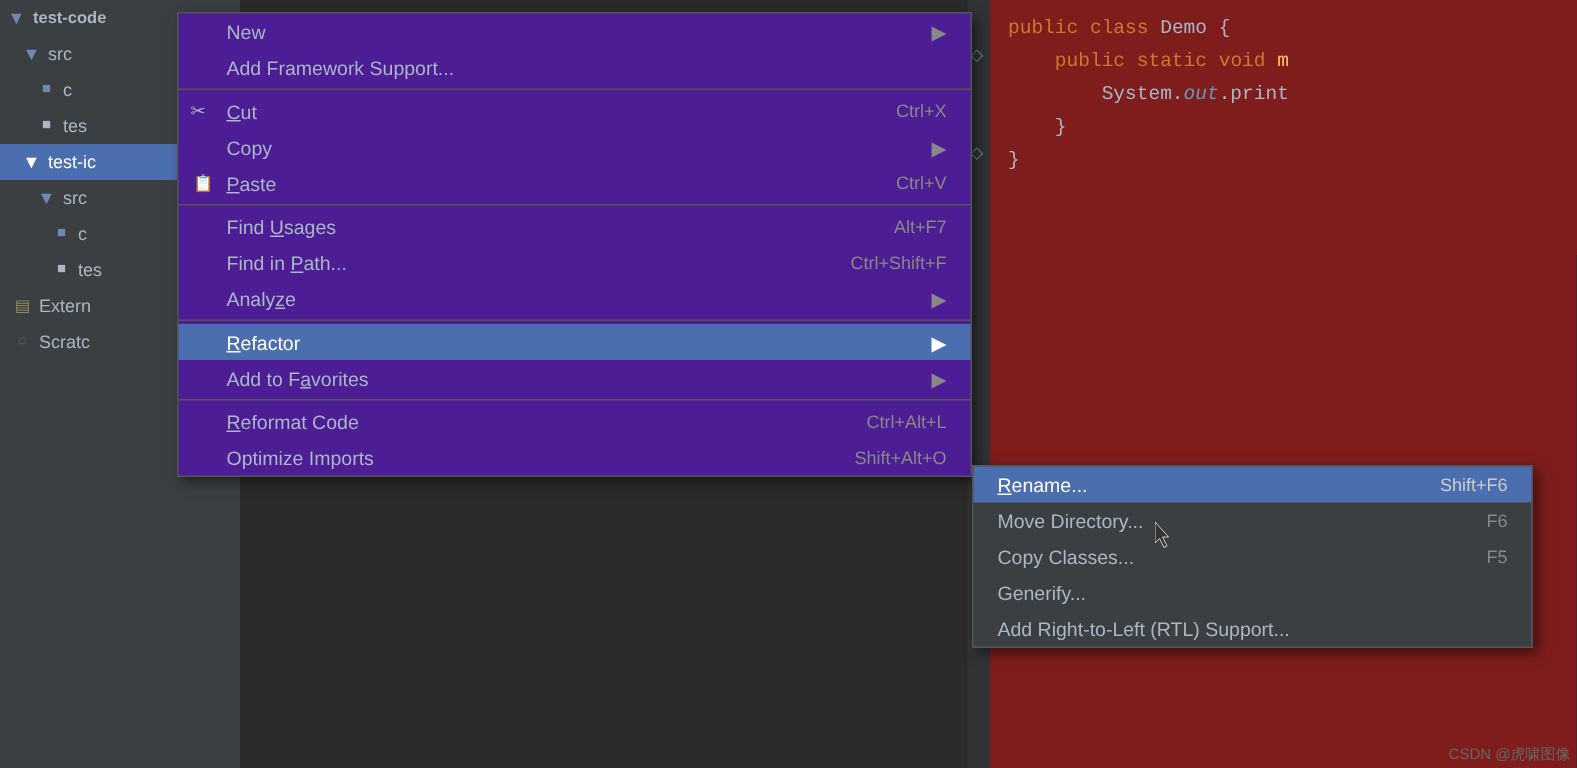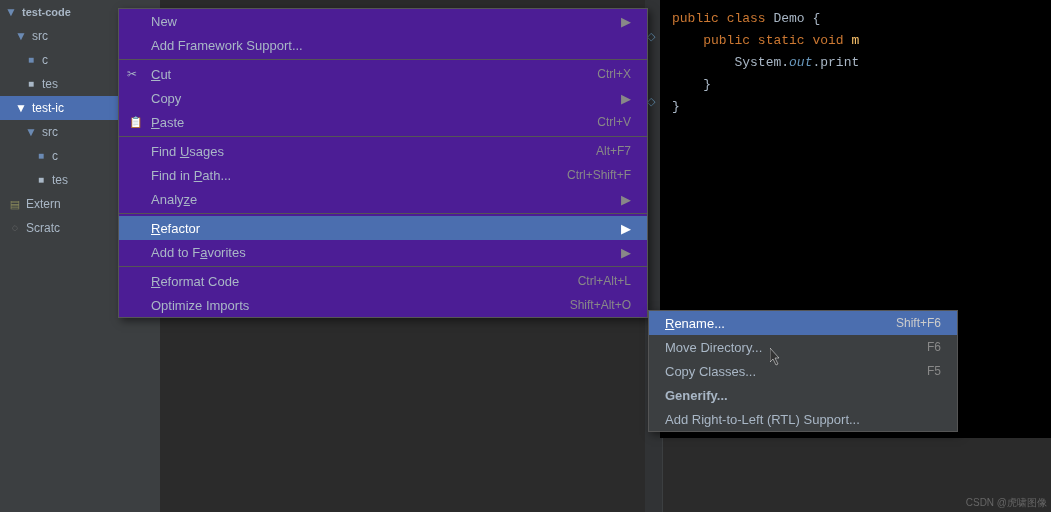--- a/index.html
+++ b/index.html
@@ -43,22 +43,22 @@
       justify-content: center;
       flex-shrink: 0;
     }
 
     
     .code-area {
       position: absolute;
       top: 0;
       left: 660px;
       right: 0;
-      height: 438px;
-      background: #000000;
+      height: 512px;
+      background: #7f1d1d;
       color: #a9b7c6;
       font-family: 'Courier New', monospace;
       font-size: 13px;
       padding: 8px 12px;
       line-height: 22px;
     }
 
     .kw { color: #cc7832; }
     .class-name { color: #a9b7c6; }
     .method { color: #ffc66d; }
@@ -133,21 +133,21 @@
       font-size: 12px;
     }
 
     .underline { text-decoration: underline; }
 
     
     .submenu {
       position: absolute;
       top: 310px;
       left: 648px;
-      width: 310px;
+      width: 374px;
       background: #3c3f41;
       border: 1px solid #555;
       box-shadow: 3px 3px 8px rgba(0,0,0,0.5);
       z-index: 101;
       color: #a9b7c6;
     }
 
     .submenu .menu-item {
       padding: 3px 16px 3px 16px;
     }
@@ -318,21 +318,21 @@
   <div class="menu-item" style="padding-left:16px;">
     <span>Move Directory...</span>
     <span class="shortcut">F6</span>
   </div>
 
   <div class="menu-item" style="padding-left:16px;">
     <span>Copy Classes...</span>
     <span class="shortcut">F5</span>
   </div>
 
-  <div class="menu-item" style="padding-left:16px;font-weight:bold;">
+  <div class="menu-item" style="padding-left:16px;">
     <span>Generify...</span>
   </div>
 
   <div class="menu-item" style="padding-left:16px;">
     <span>Add Right-to-Left (RTL) Support...</span>
   </div>
 </div>
 
 <div style="position:absolute; top:348px; left:770px; width:12px; height:18px; z-index:110; pointer-events:none;">
   <svg width="12" height="18" viewBox="0 0 12 18">

